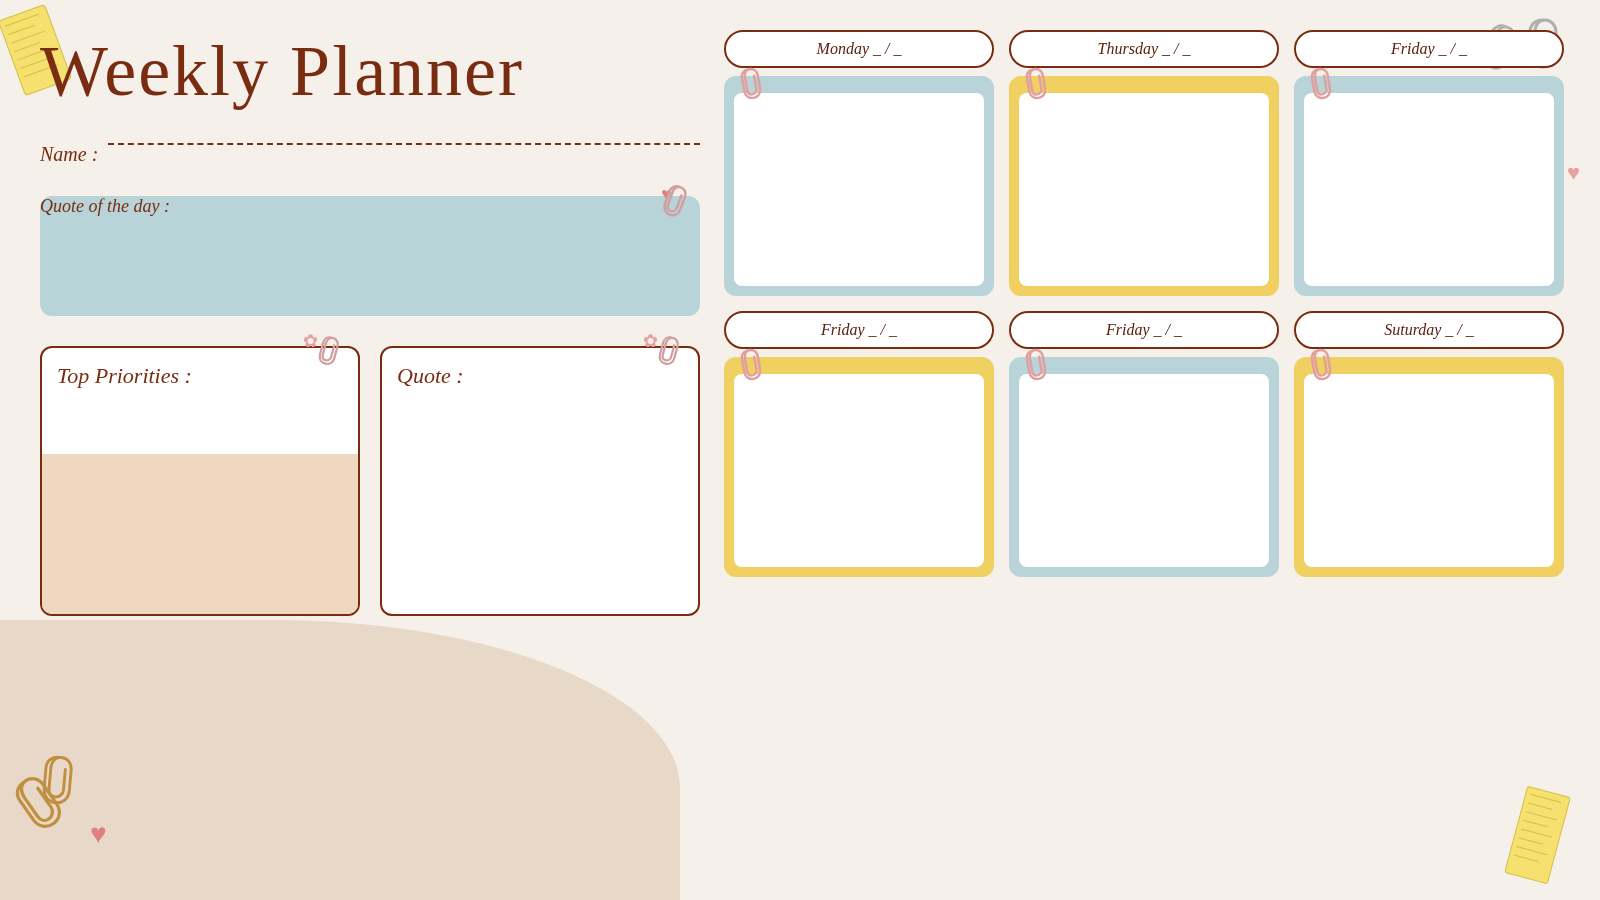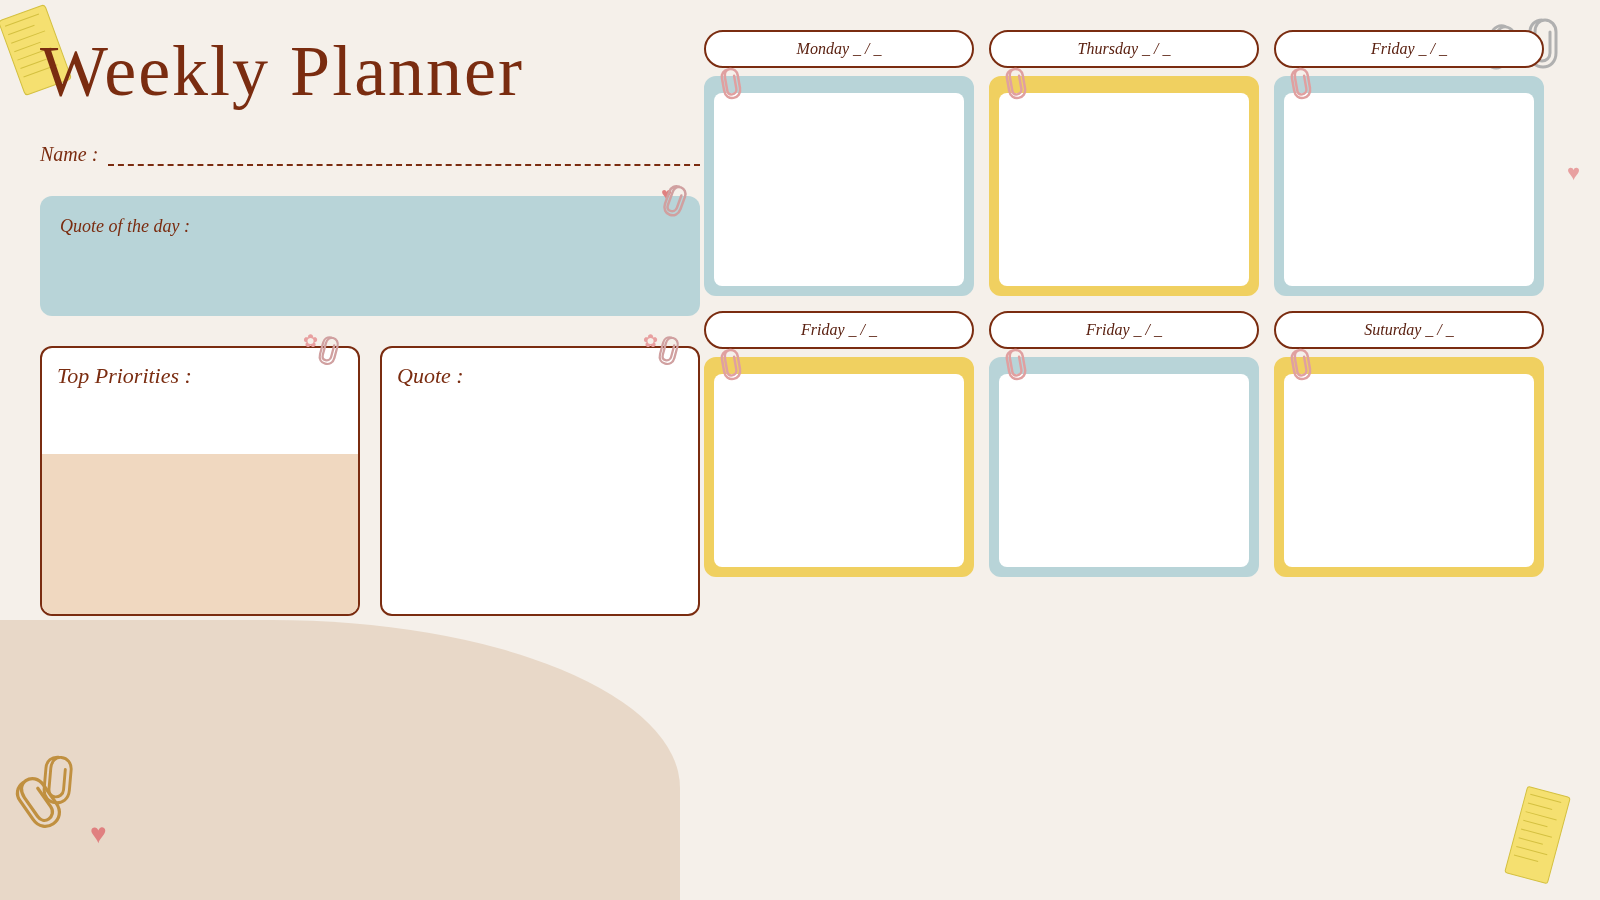--- a/index.html
+++ b/index.html
@@ -39,21 +39,21 @@
       font-size: 72px;
       color: #7a2c10;
       font-weight: normal;
       margin-bottom: 30px;
       letter-spacing: 2px;
     }
 
     
     .name-field {
       display: flex;
-      align-items: flex-end;
+      align-items: flex-start;
       margin-bottom: 30px;
       margin-top: 20px;
     }
 
     .name-label {
       font-size: 20px;
       color: #7a2c10;
       font-style: italic;
       white-space: nowrap;
       margin-right: 10px;
@@ -62,21 +62,20 @@
     .name-line {
       flex: 1;
       border-bottom: 2px dashed #7a2c10;
       height: 2px;
     }
 
     
     .quote-box {
       background-color: #b8d4d8;
       border-radius: 12px;
-      padding: 20px;
       position: relative;
       min-height: 120px;
       margin-bottom: 30px;
     }
 
     .quote-label {
       font-size: 18px;
       color: #7a2c10;
       font-style: italic;
     }
@@ -101,21 +100,21 @@
     .box-label {
       font-size: 22px;
       color: #7a2c10;
       font-style: italic;
       text-align: center;
     }
 
     
     .right-panel {
       position: absolute;
-      right: 56px;
+      right: 36px;
       top: 30px;
       width: 840px;
     }
 
     .days-grid {
       display: grid;
       grid-template-columns: repeat(3, 1fr);
       gap: 15px;
     }
 

